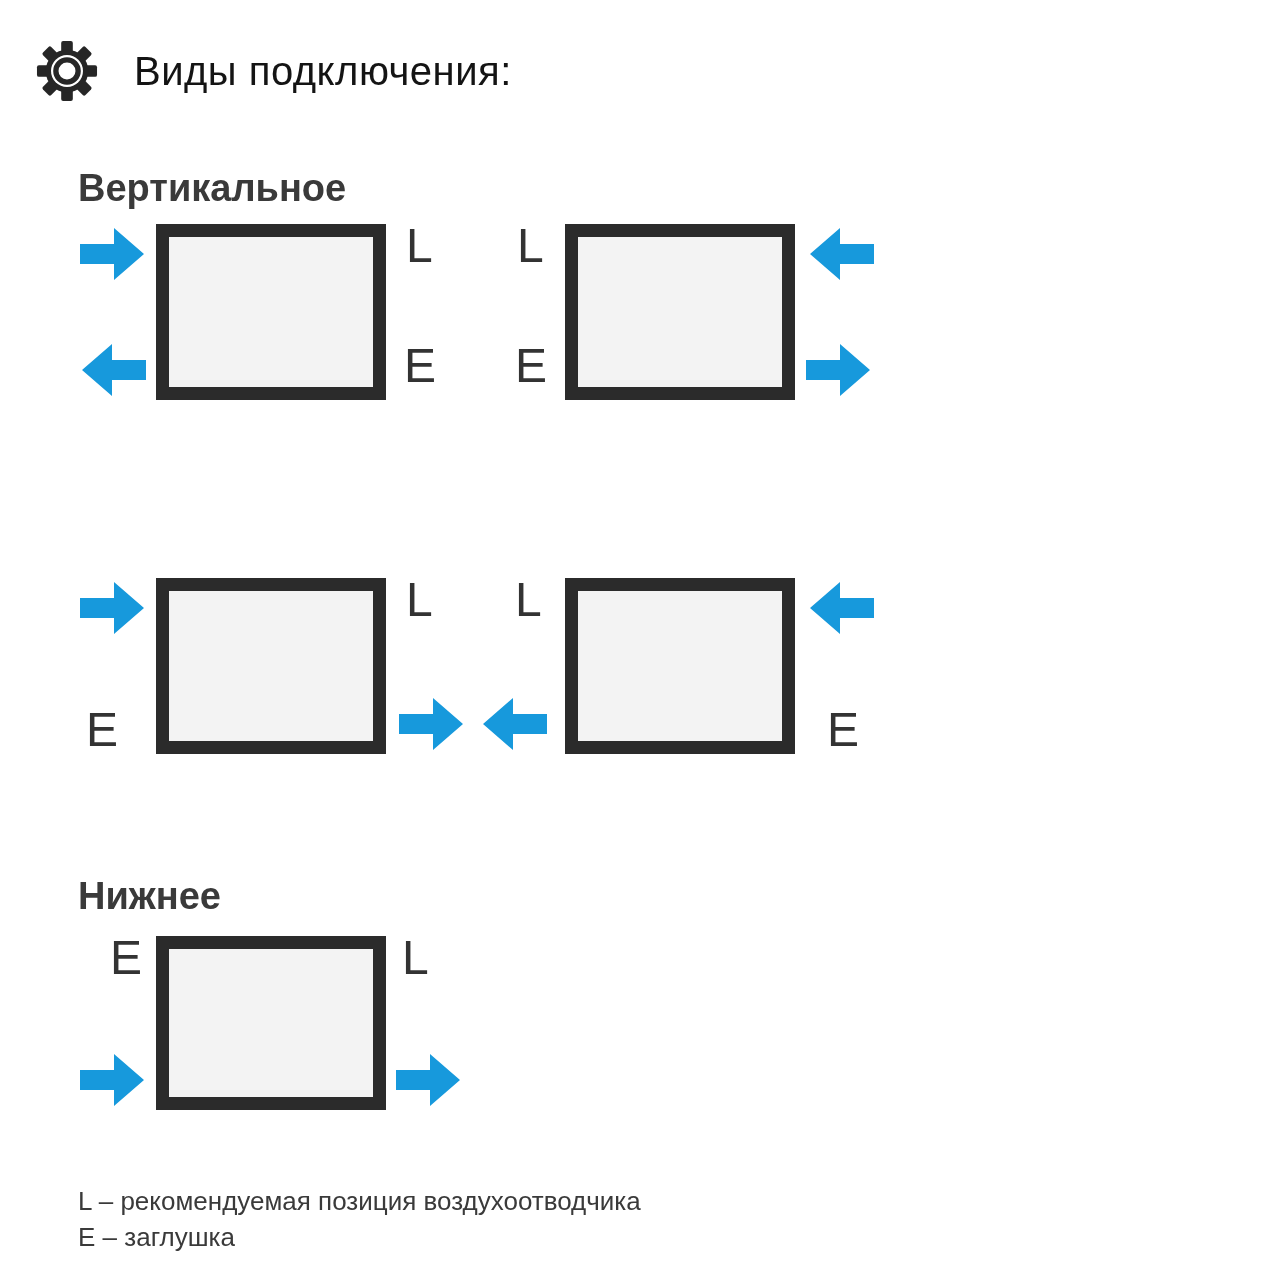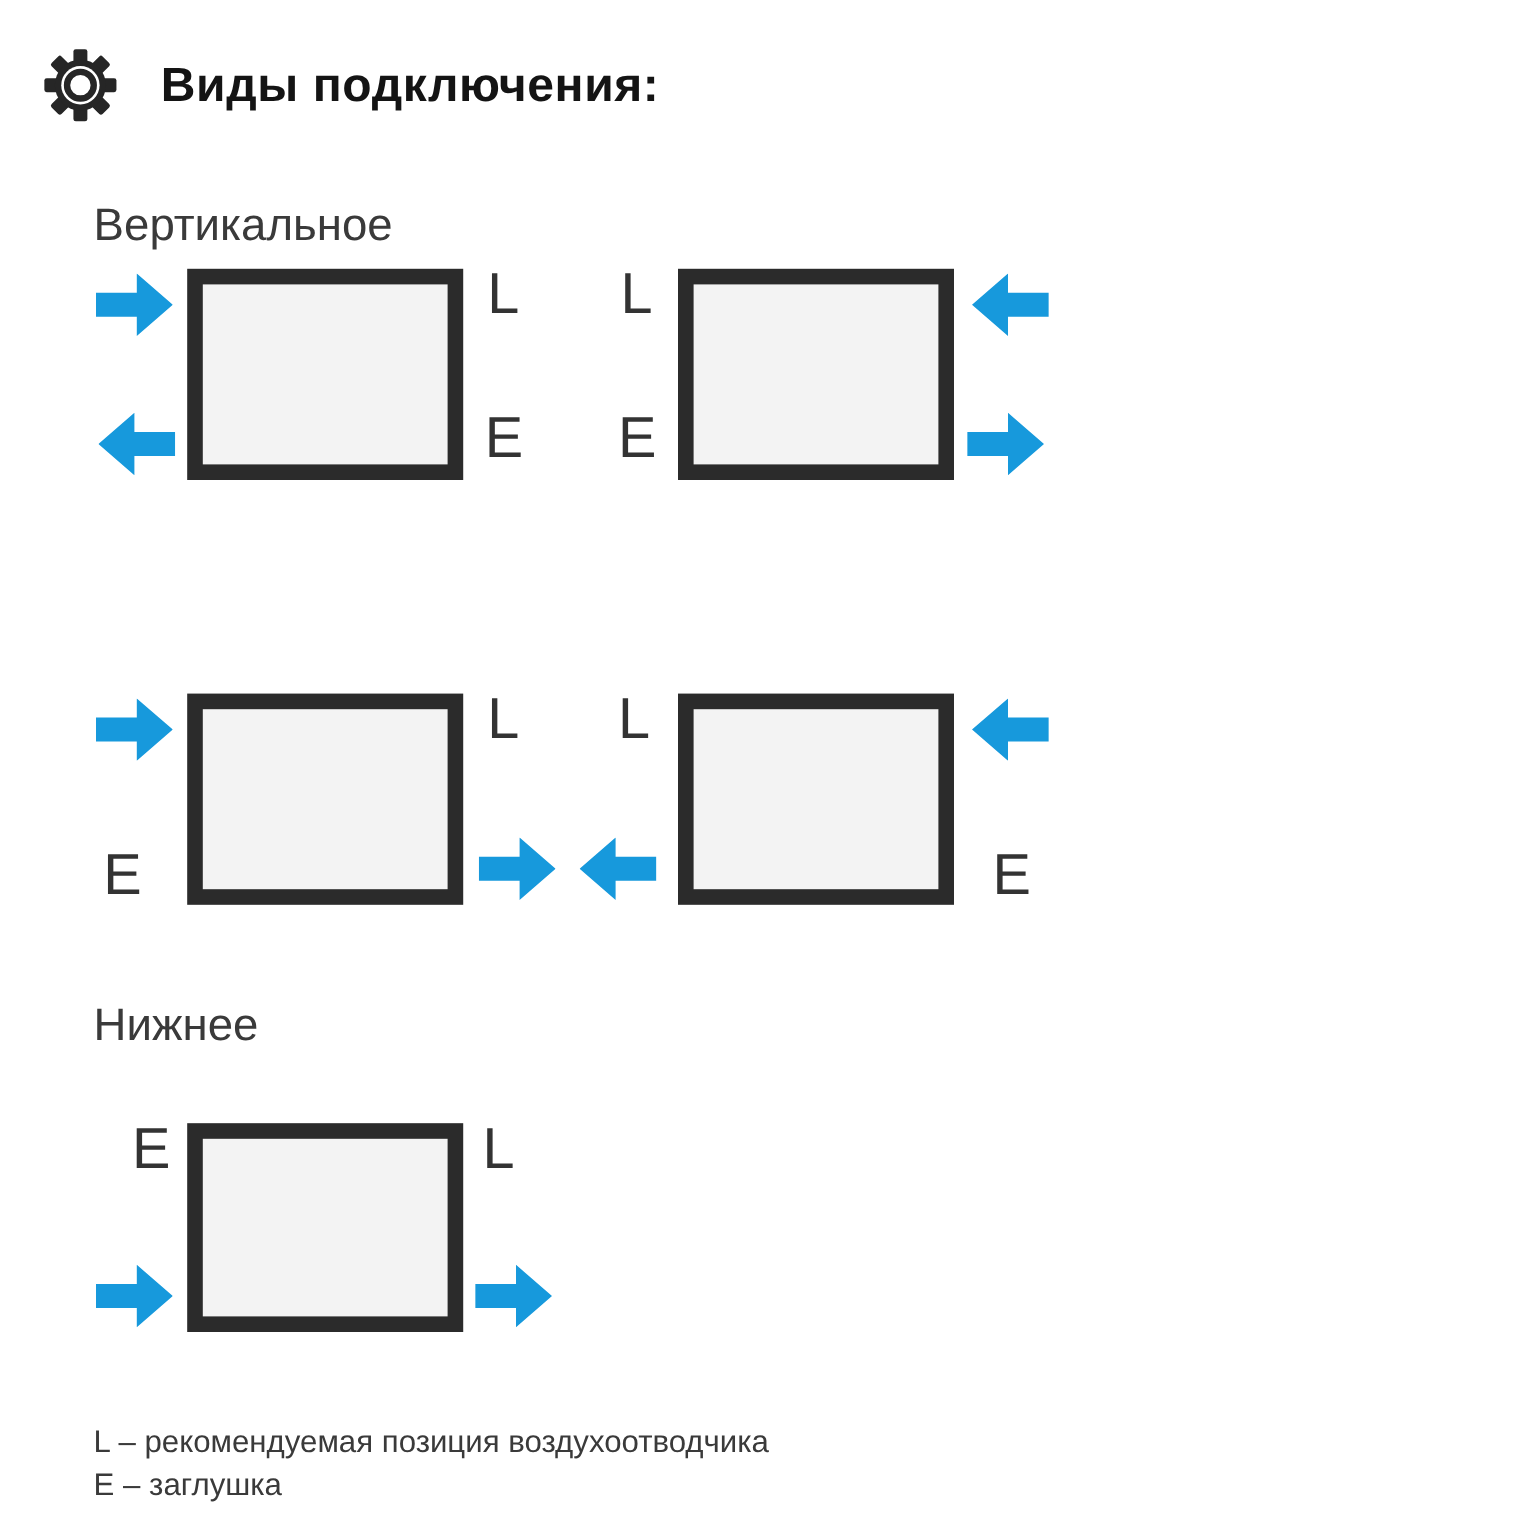--- a/index.html
+++ b/index.html
@@ -13,25 +13,25 @@
   html,body{margin:0;padding:0;}
   body{background:#ffffff;font-family:"Liberation Sans", sans-serif;}
   .canvas{
     position:relative;
     width:1280px;height:1280px;
     background:#ffffff;
     overflow:hidden;
   }
   .abs{position:absolute;}
   .header-title{
-    font-size:40px;font-weight:700;line-height:46px;
+    font-size:40px;font-weight:400;line-height:46px;
     color:var(--heading);letter-spacing:0.5px;
   }
   .sec-title{
-    font-size:38px;font-weight:400;line-height:44px;
+    font-size:38px;font-weight:700;line-height:44px;
     color:var(--text);
   }
   .box{
     box-sizing:border-box;
     width:230px;height:176px;
     background:var(--box-fill);
     border:13px solid var(--box-border);
   }
   .port-label{
     font-size:48px;font-weight:400;line-height:52px;
@@ -103,21 +103,21 @@
   <span class="abs port-label" style="left:515px;top:574px;">L</span>
   <svg class="arrow abs" style="left:483px;top:698px;" viewBox="0 0 64 52">
       <polygon points="64,16 30,16 30,0 0,26 30,52 30,36 64,36"></polygon>
     </svg>
   <div class="abs box" style="left:565px;top:578px;"></div>
   <svg class="arrow abs" style="left:810px;top:582px;" viewBox="0 0 64 52">
       <polygon points="64,16 30,16 30,0 0,26 30,52 30,36 64,36"></polygon>
     </svg>
   <span class="abs port-label" style="left:827px;top:704px;">E</span>
 
-  <div class="abs sec-title" style="left:78px;top:833px;text-align:center;">Нижнее</div>
+  <div class="abs sec-title" style="left:78px;top:874px;text-align:center;">Нижнее</div>
 
   <span class="abs port-label" style="left:110px;top:932px;">E</span>
   <div class="abs box" style="left:156px;top:936px;height:174px;"></div>
   <span class="abs port-label" style="left:402px;top:932px;">L</span>
   <svg class="arrow abs" style="left:80px;top:1054px;" viewBox="0 0 64 52">
       <polygon points="0,16 34,16 34,0 64,26 34,52 34,36 0,36"></polygon>
     </svg>
   <svg class="arrow abs" style="left:396px;top:1054px;" viewBox="0 0 64 52">
       <polygon points="0,16 34,16 34,0 64,26 34,52 34,36 0,36"></polygon>
     </svg>

